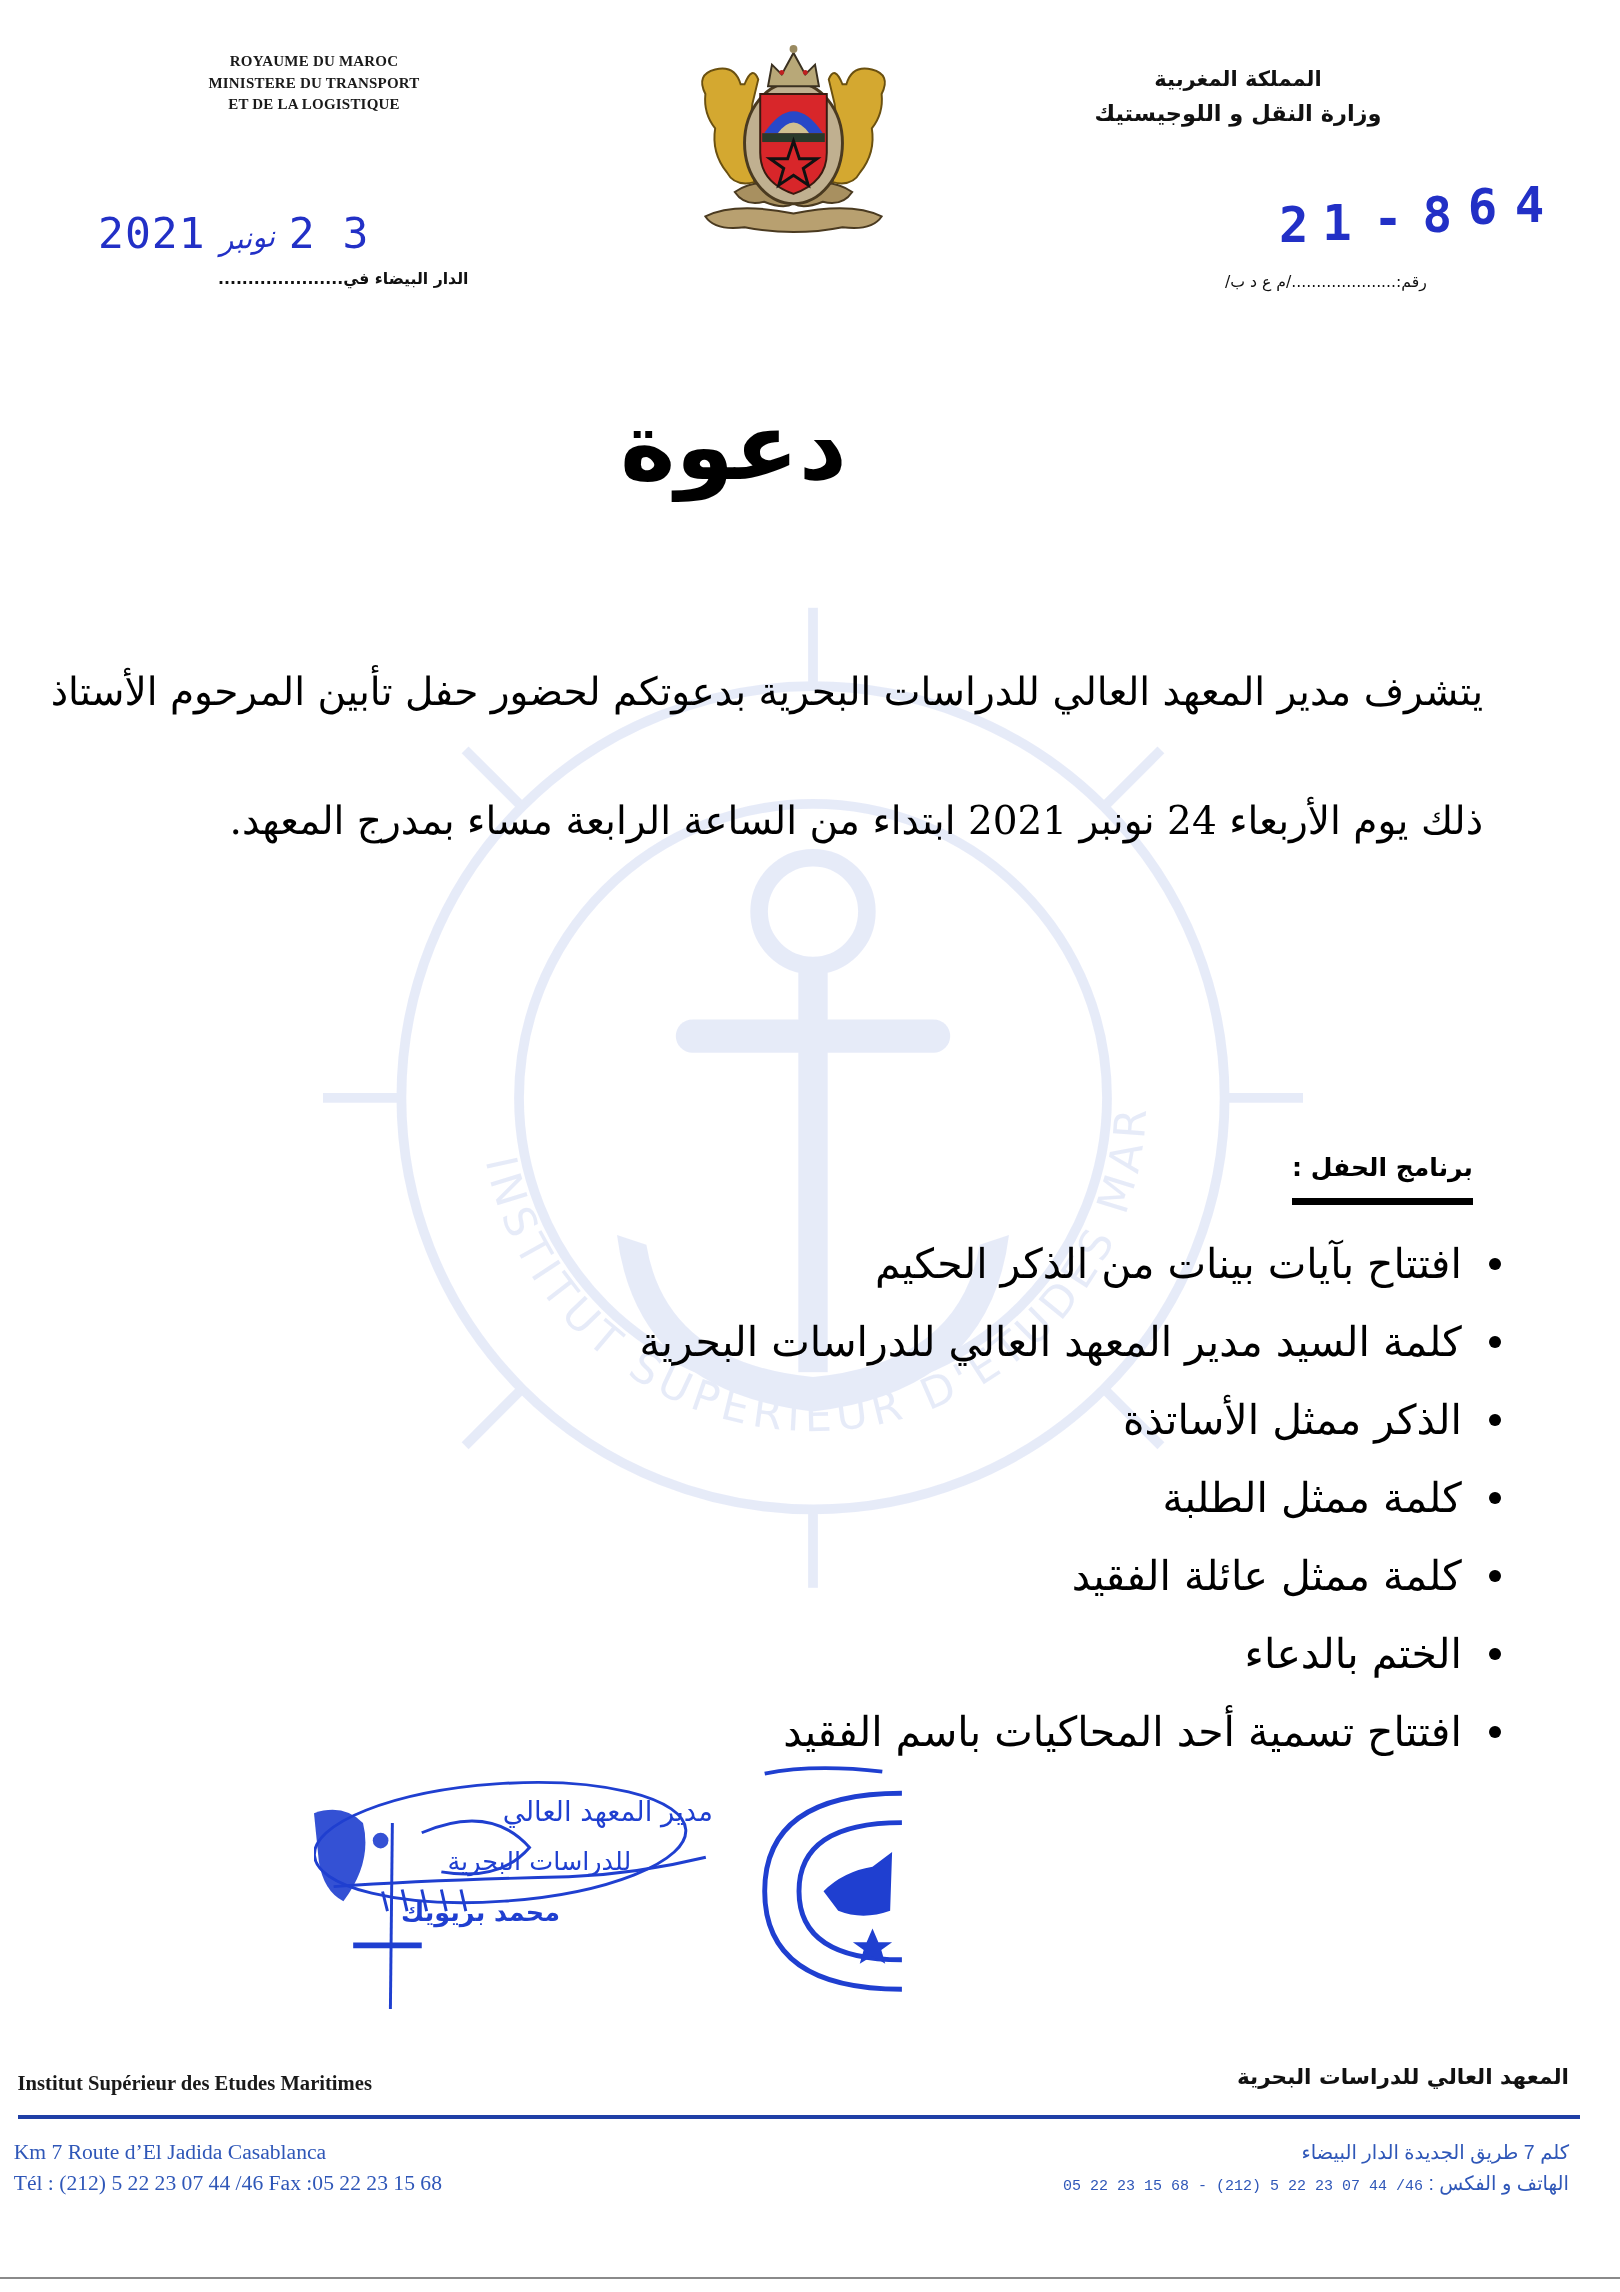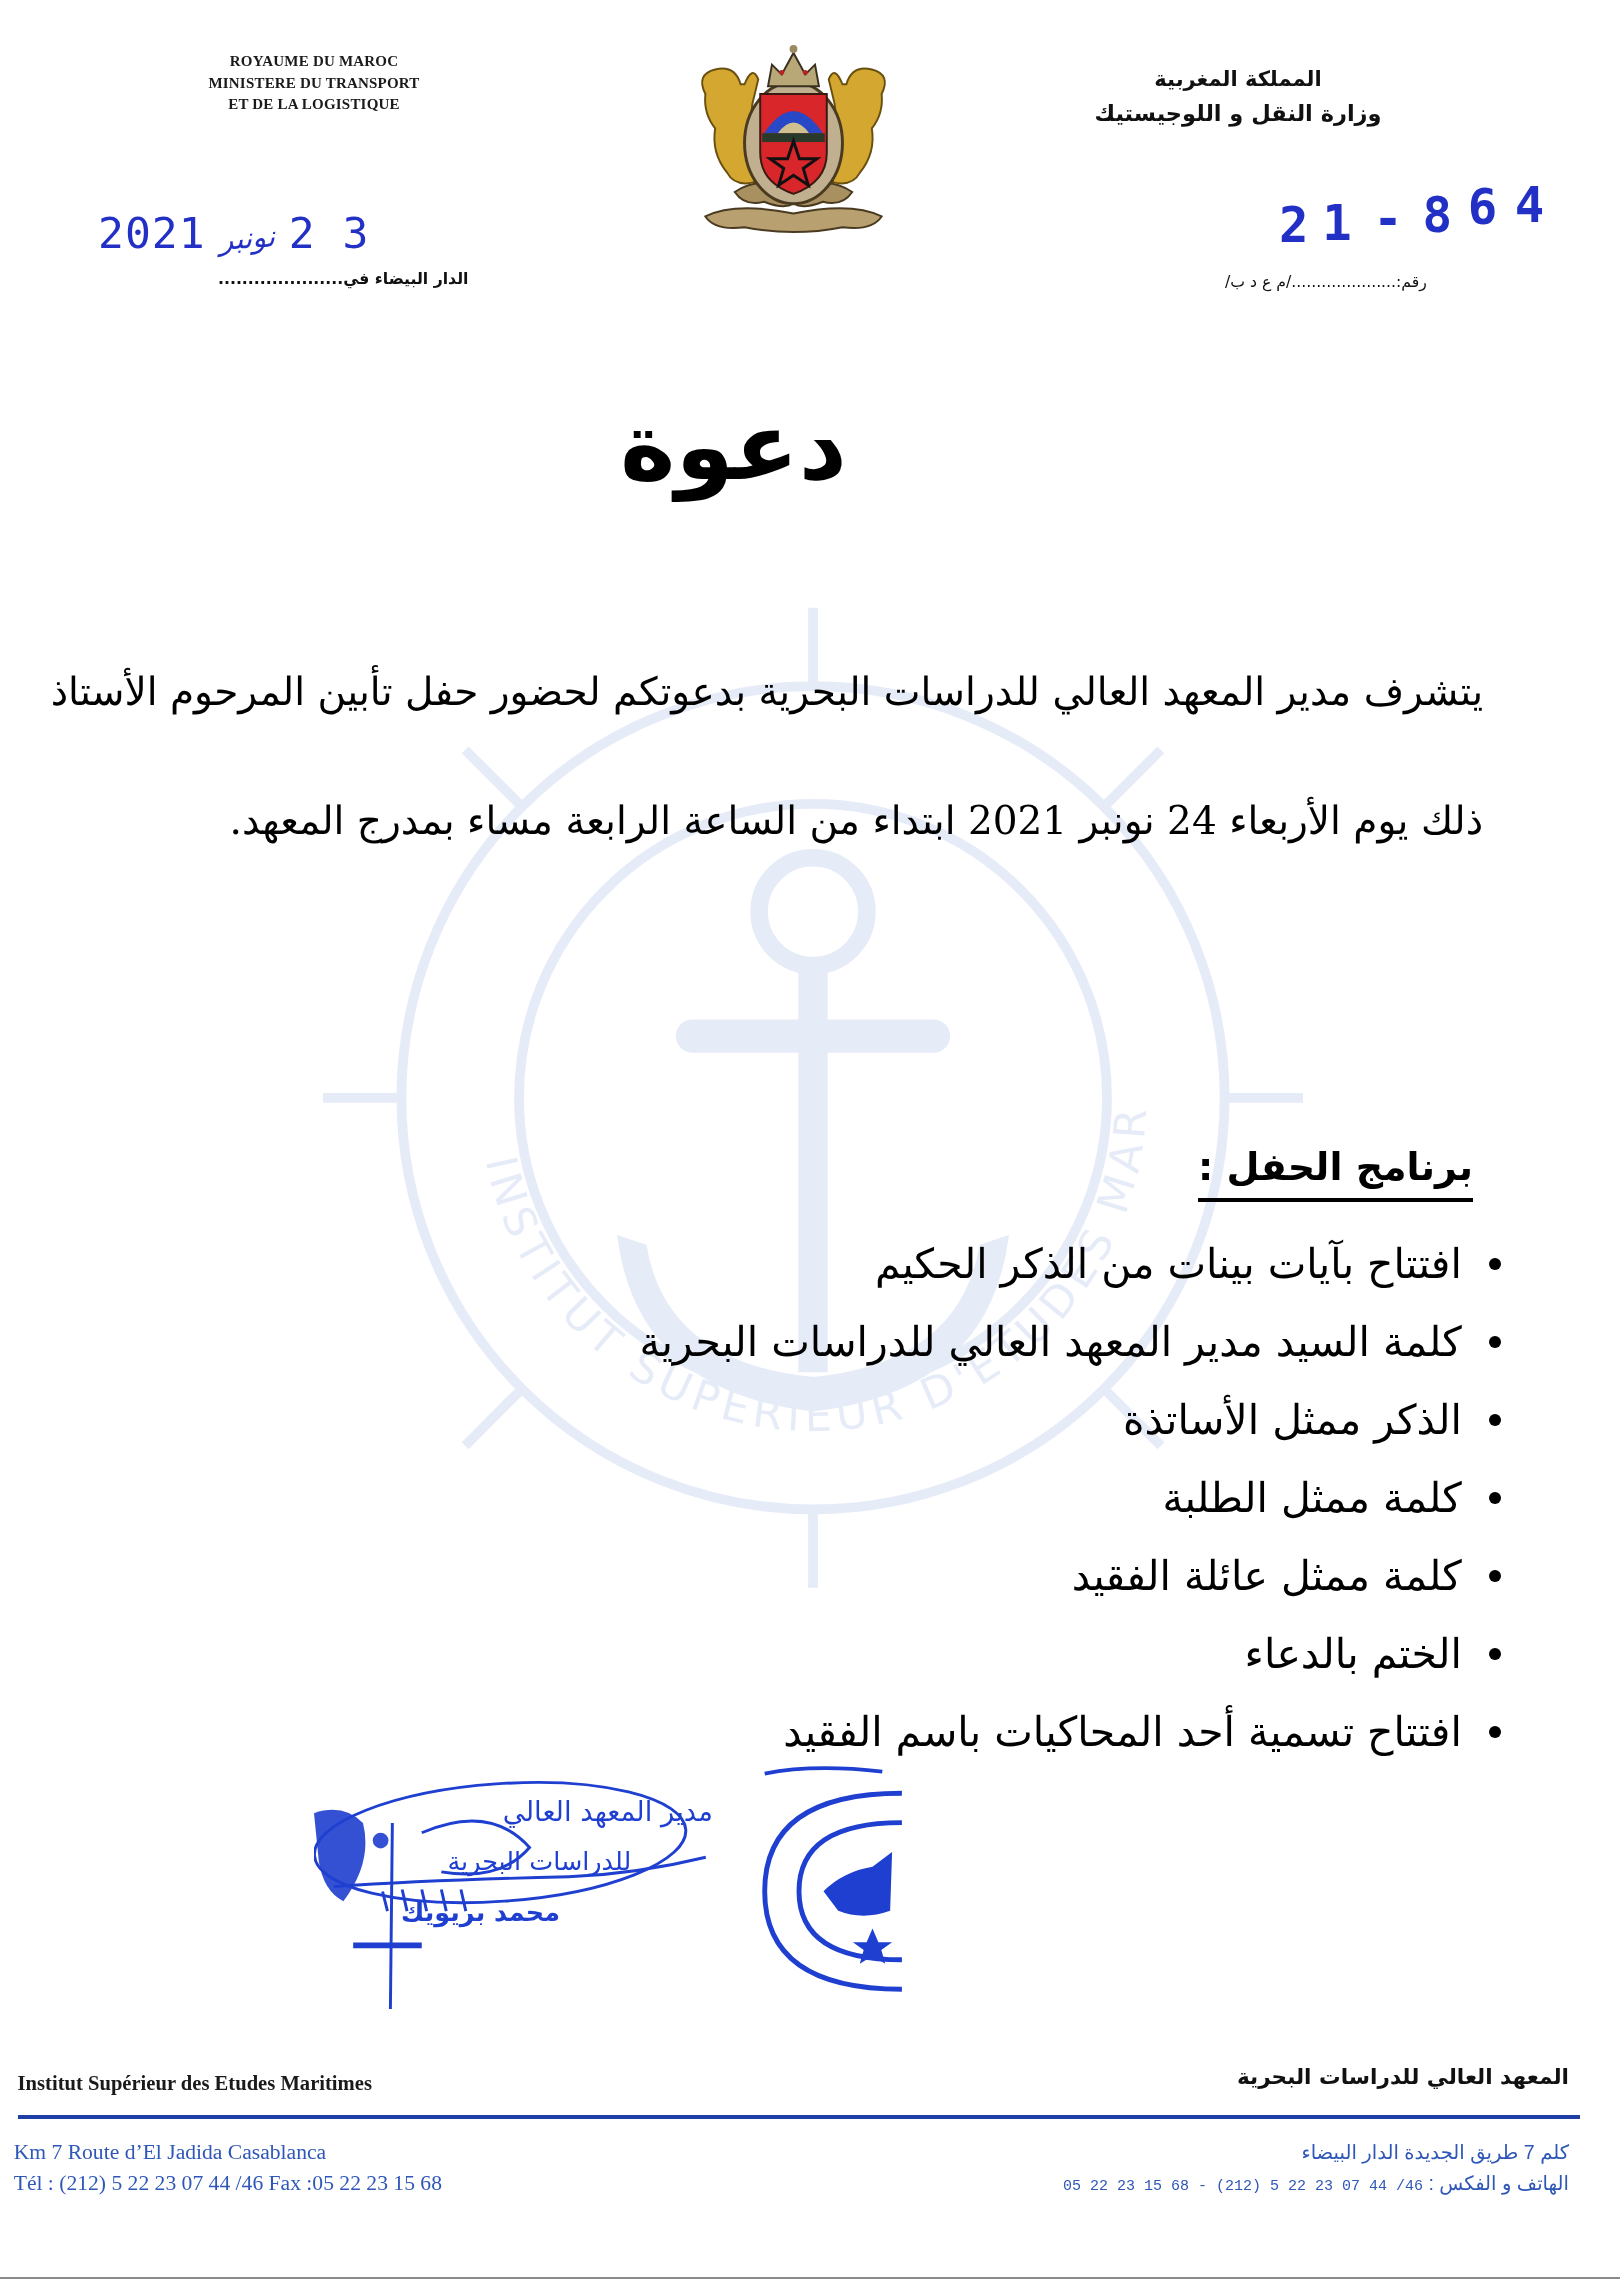--- a/index.html
+++ b/index.html
@@ -32,21 +32,21 @@
     .title { left: 0; width: 1467px; top: 392px; text-align: center; direction: rtl; font-family: "DejaVu Sans", sans-serif; font-weight: bold; font-size: 94px; color: #000; }
 
     
     .watermark { left: 323px; top: 549px; width: 980px; height: 1078px; opacity: 0.13; }
 
     
     .para { right: 137px; top: 627px; width: 1343px; direction: rtl; text-align: justify; text-align-last: right; font-family: "DejaVu Serif", serif; font-size: 39px; line-height: 129px; color: #000; }
     .para .line { display: block; white-space: nowrap; }
 
     
-    .prog-h { right: 147px; top: 1137px; direction: rtl; font-family: "DejaVu Sans", sans-serif; font-weight: bold; font-size: 38px; color: #000; border-bottom: 4px solid #000000; padding-bottom: 0; line-height: 61px; }
+    .prog-h { right: 147px; top: 1137px; direction: rtl; font-family: "DejaVu Sans", sans-serif; font-weight: bold; font-size: 25px; color: #000; border-bottom: 7px solid #000000; padding-bottom: 0; line-height: 61px; }
 
     
     .prog-list { right: 119px; top: 1225px; width: 1078px; direction: rtl; list-style: none; margin: 0; padding: 0; font-family: "DejaVu Serif", serif; font-size: 41px; color: #000; }
     .prog-list li { height: 78px; line-height: 78px; display: flex; align-items: center; gap: 27.4px; white-space: nowrap; }
     .prog-list .bullet { width: 11.8px; height: 11.8px; border-radius: 50%; background: #000; display: inline-block; flex: 0 0 11.8px; }
 
     
     .sig { left: 314px; top: 1764px; width: 431px; height: 255px; }
     .stamp-round { left: 745px; top: 1754px; width: 157px; height: 245px; }
 

